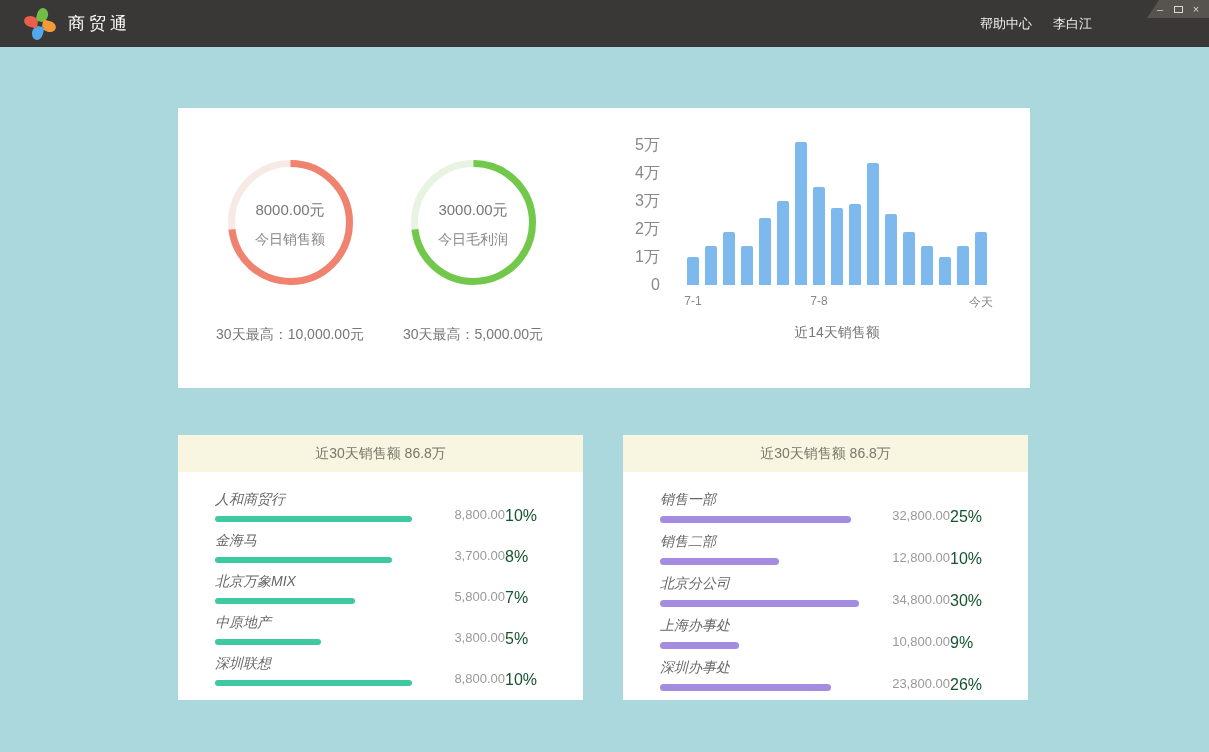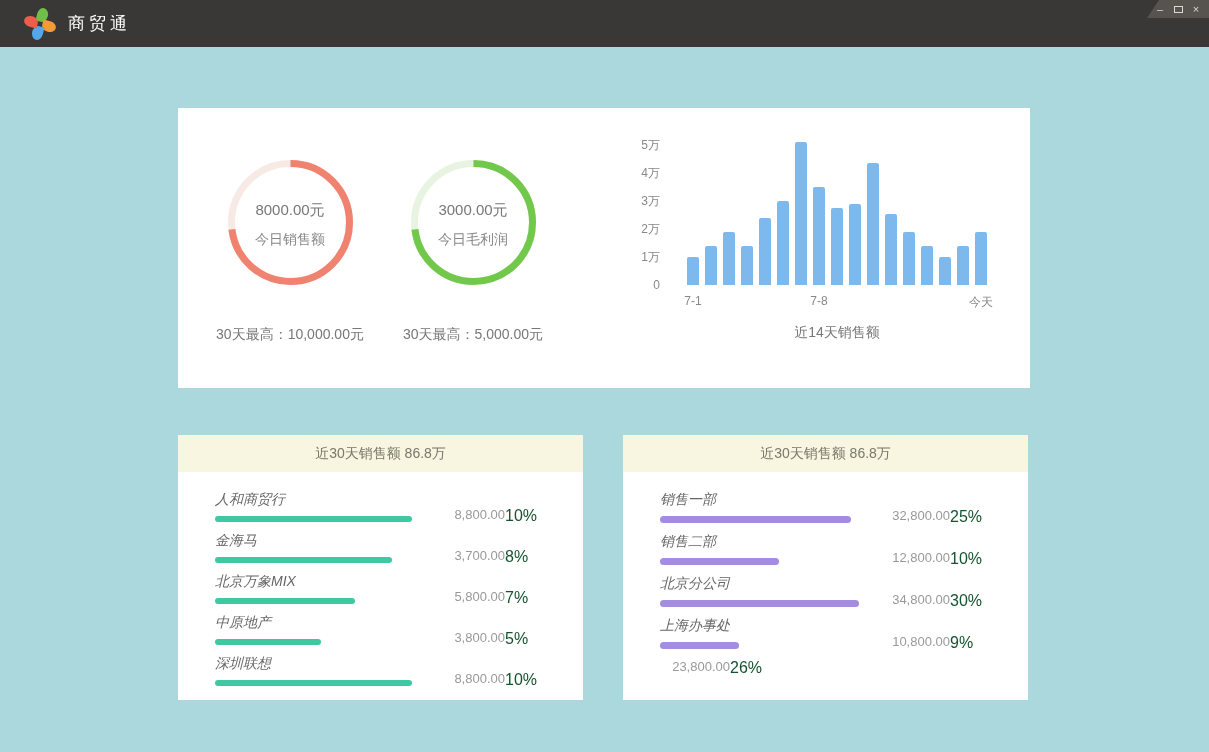--- a/index.html
+++ b/index.html
@@ -35,21 +35,21 @@
   .donut svg { position:absolute; inset:0; }
   .donut-center { position:absolute; inset:0; display:flex; flex-direction:column; align-items:center; justify-content:center; gap:11px; padding-top:4px; }
   .donut-value { font-size:15px; color:#777777; }
   .donut-label { font-size:14px; color:#888888; }
   .gauge-footer { margin-top:41px; font-size:14px; color:#777777; white-space:nowrap; }
 
   
   .chart-block { position:absolute; left:394px; top:37px; width:458px; }
   .plot { position:relative; height:140px; }
   .ylabels { position:absolute; left:0; top:0; bottom:0; width:88px; }
-  .ylab { position:absolute; right:0; font-size:12px; color:#888888; line-height:16px; }
+  .ylab { position:absolute; right:0; font-size:16px; color:#888888; line-height:16px; }
   .bars { position:absolute; left:115px; bottom:0; width:300px; height:140px; display:flex; align-items:flex-end; gap:6px; }
   .vbar { width:12px; flex:none; border-radius:2px 2px 0 0; }
   .xlabels { position:relative; margin-left:115px; width:300px; height:16px; margin-top:9px; }
   .xlab { position:absolute; top:0; transform:translateX(-50%); font-size:12px; color:#888888; white-space:nowrap; }
   .chart-title { margin-left:115px; width:300px; text-align:center; font-size:14px; color:#777777; margin-top:14px; }
 
   
   #left-card  { left:178px; top:388px; width:405px; height:265px; }
   #right-card { left:623px; top:388px; width:405px; height:265px; }
   .card-header { height:37px; background:#f8f5e0; display:flex; align-items:center; justify-content:center;
@@ -77,20 +77,24 @@
       </div>
     <div class="petal-wrap rot180">
         <div class="petal" style="background:#54a7ea"></div>
       </div>
     <div class="petal-wrap rot270">
         <div class="petal" style="background:#ea5f4c"></div>
       </div>
   </div>
   <div class="brand">商贸通</div>
 
+  <div class="tb-right">
+    <span class="tb-link">帮助中心</span>
+    <span class="tb-link">李白江</span>
+  </div>
 
   <div class="win-controls">
     <span class="wc">–</span>
     <span class="wc">
         <span class="wc-max-box"></span>
       </span>
     <span class="wc">×</span>
   </div>
 </div>
 
@@ -258,20 +262,24 @@
           <div class="lleft">
             <div class="llabel">上海办事处</div>
             <div class="lbar" style="width: 79px; background: rgb(164, 141, 224);"></div>
           </div>
           <div class="lval">
             <span class="lnum">10,800.00</span>
             <span class="lpct">9%</span>
           </div>
         </div>
         <div class="lrow">
+          <div class="lleft">
+            <div class="llabel">深圳办事处</div>
+            <div class="lbar" style="width: 171px; background: rgb(164, 141, 224);"></div>
+          </div>
           <div class="lval">
             <span class="lnum">23,800.00</span>
             <span class="lpct">26%</span>
           </div>
         </div>
       </div>
   </div>
 
 </div>
 

